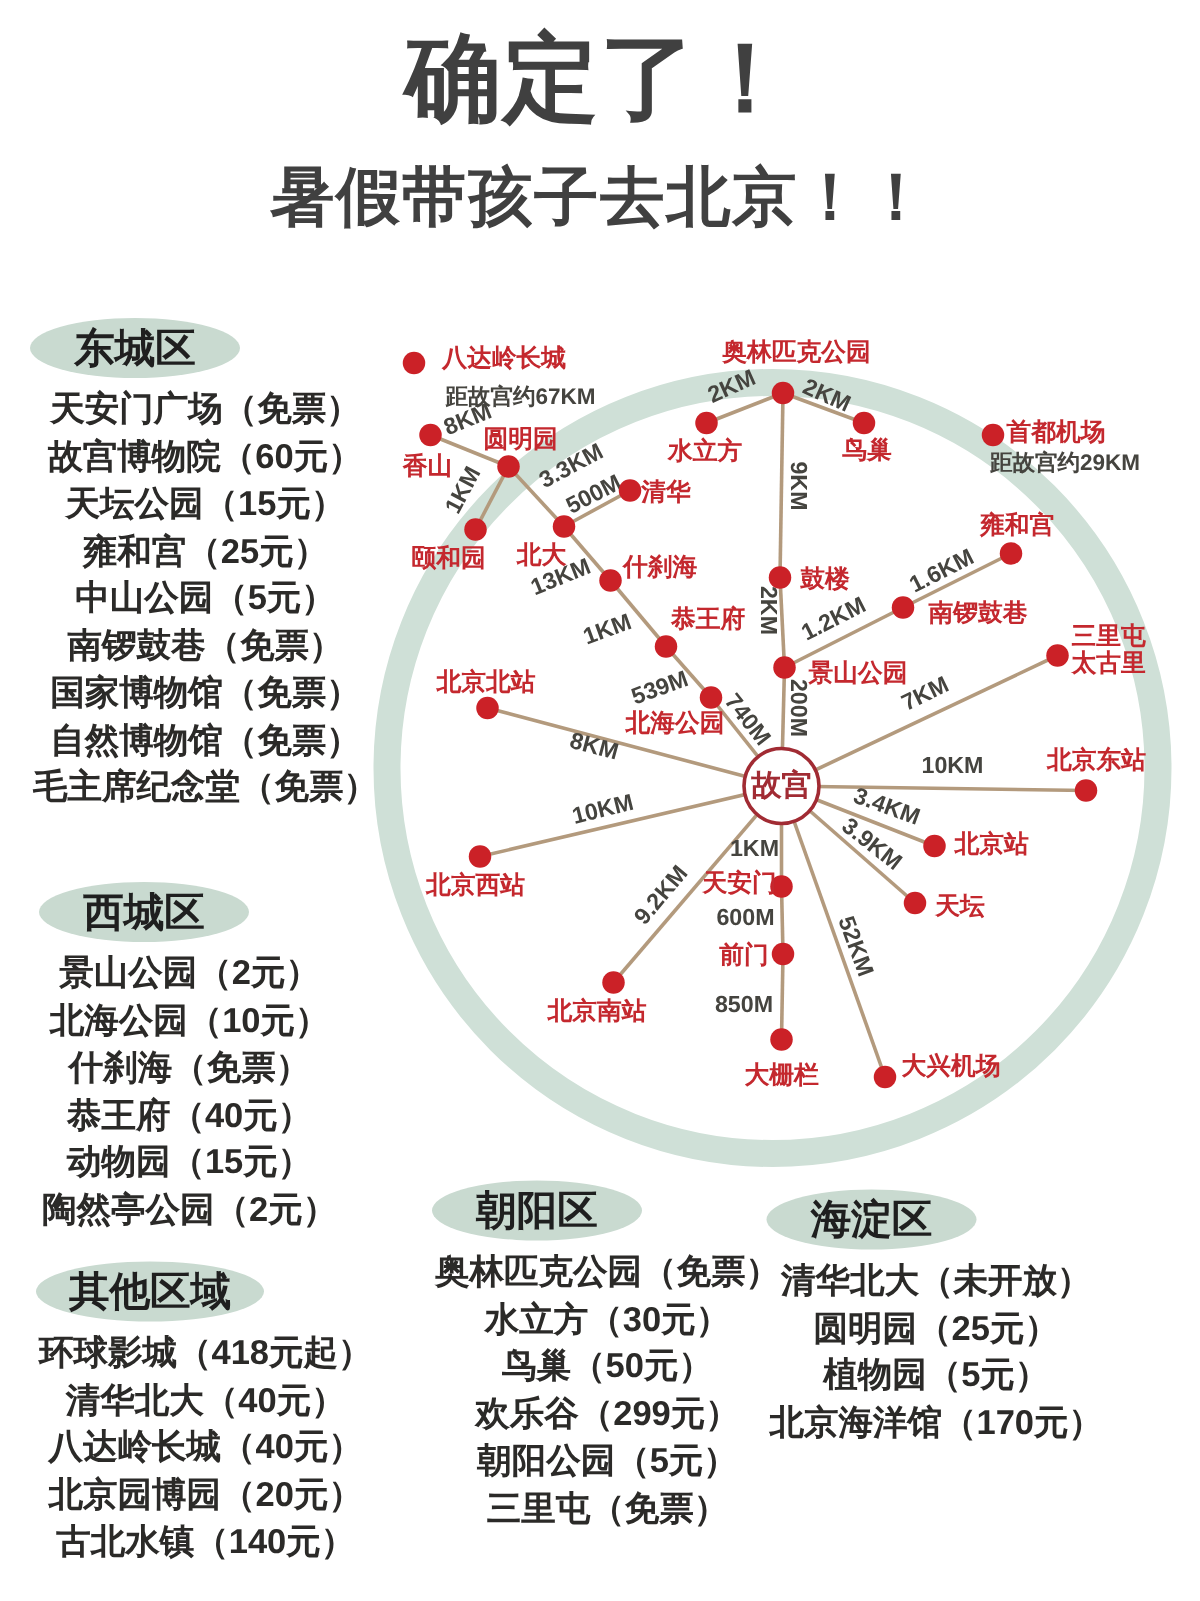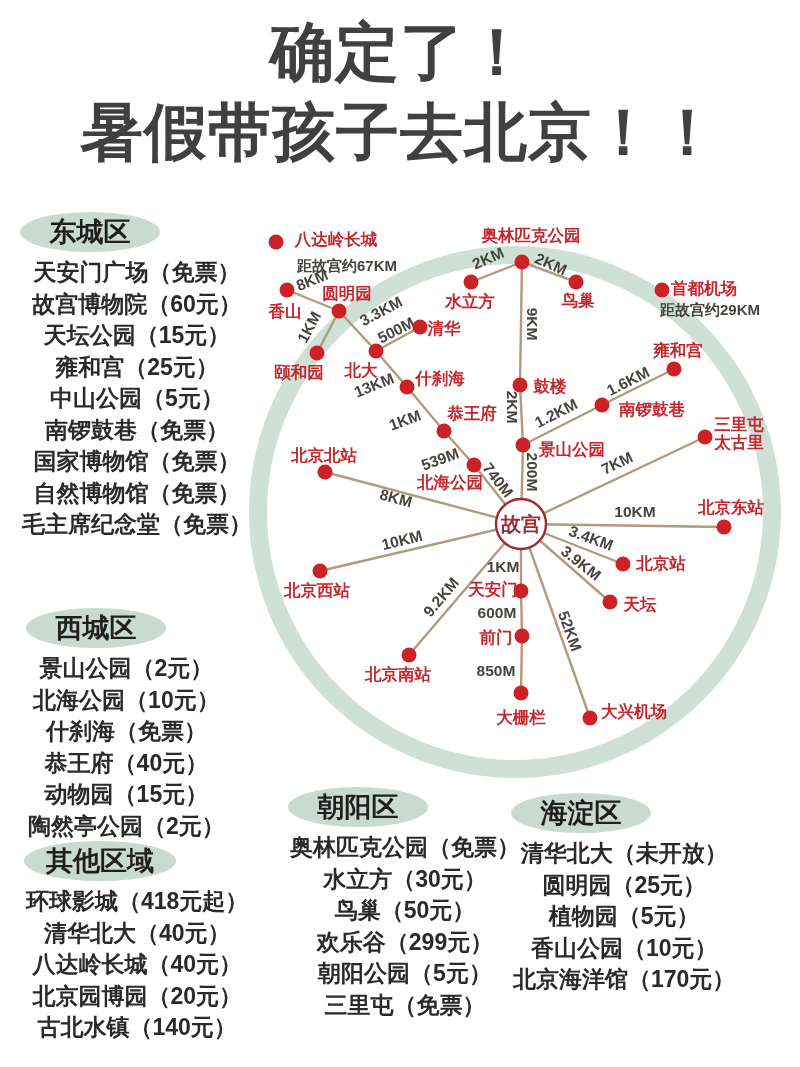--- a/index.html
+++ b/index.html
@@ -2,32 +2,32 @@
 <html><head>
 <meta charset="utf-8">
 <style>
   html,body{margin:0;padding:0;background:#ffffff;}
   .page{position:relative;width:800px;height:1067px;background:#ffffff;overflow:hidden;
         font-family:"Liberation Sans",sans-serif;}
   
   .poster-title{position:absolute;left:0;top:12px;width:800px;text-align:center;
     font-weight:bold;color:#404040;line-height:80px;letter-spacing:1px;}
   .title-l1{font-size:64px;}
-  .title-l2{font-size:63px;}
+  .title-l2{font-size:43px;}
   
   .district{position:absolute;text-align:center;}
   .badge{display:flex;align-items:center;justify-content:center;
     background:#c9dad0;border-radius:50%;height:40px;
     font-size:27px;font-weight:bold;color:#1f1f1f;}
   .b3{width:140px;} .b4{width:152px;}
   .plist{list-style:none;margin:5px 0 0 2px;padding:0;
     font-size:23px;font-weight:600;color:#2b2a28;}
   .plist li{line-height:31.5px;white-space:nowrap;}
   .d-dongcheng{left:20px;top:212px;}
-  .d-xicheng{left:26px;top:608px;}
+  .d-xicheng{left:26px;top:588px;}
   .d-qita{left:24px;top:841px;}
   .d-chaoyang{left:288px;top:787px;}
   .d-haidian{left:511px;top:793px;}
   
   .map-svg{position:absolute;left:0;top:0;}
   .map-svg text{font-family:"Liberation Sans",sans-serif;}
   .nlabel{font-size:16.5px;font-weight:bold;}
   .dist{font-size:15.5px;font-weight:600;}
   .note{font-size:15px;font-weight:600;}
   .glabel{font-size:20px;font-weight:bold;}
@@ -208,18 +208,17 @@
         <li>三里屯（免票）</li>
       </ul>
   </section>
 
   <section class="district d-haidian">
     <div class="badge b3">海淀区</div>
     <ul class="plist">
         <li>清华北大（未开放）</li>
         <li>圆明园（25元）</li>
         <li>植物园（5元）</li>
-        <li>香山公园（10元）</li>
         <li>北京海洋馆（170元）</li>
       </ul>
   </section>
 
 </div>
 
 </body></html>

